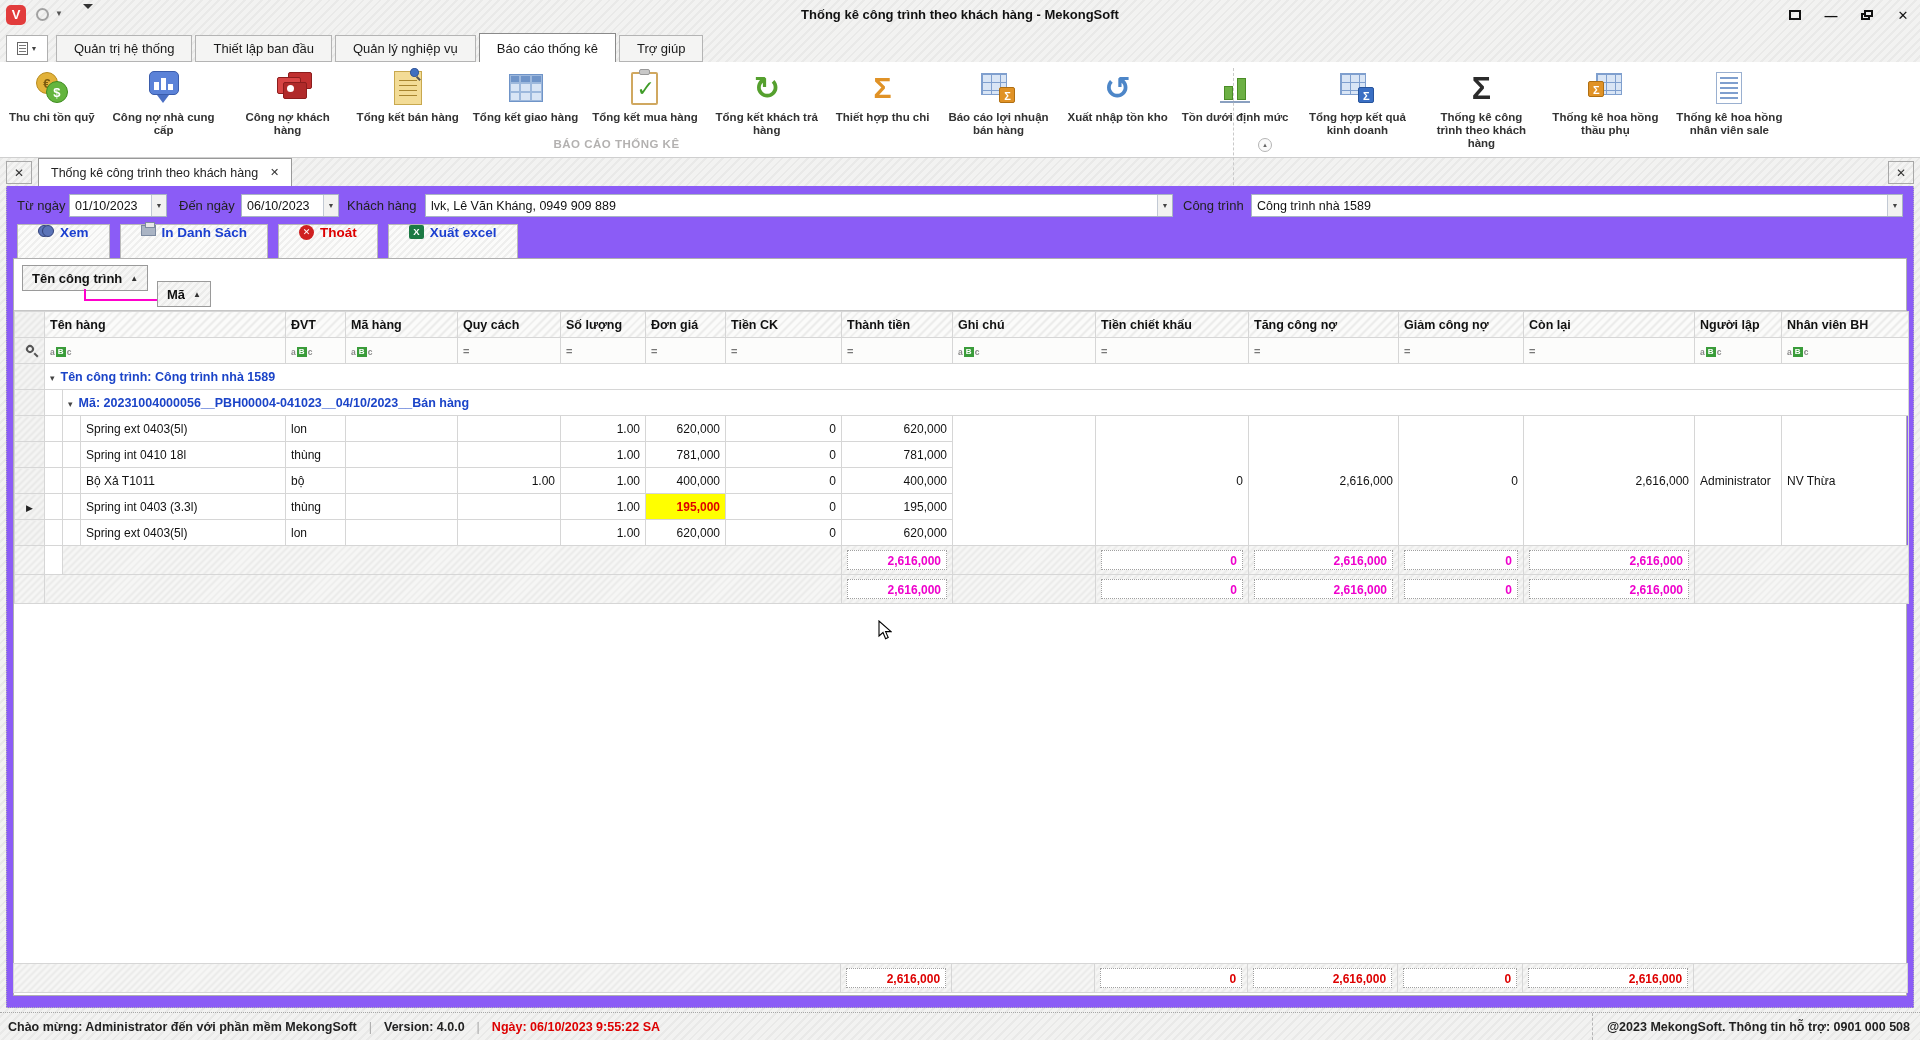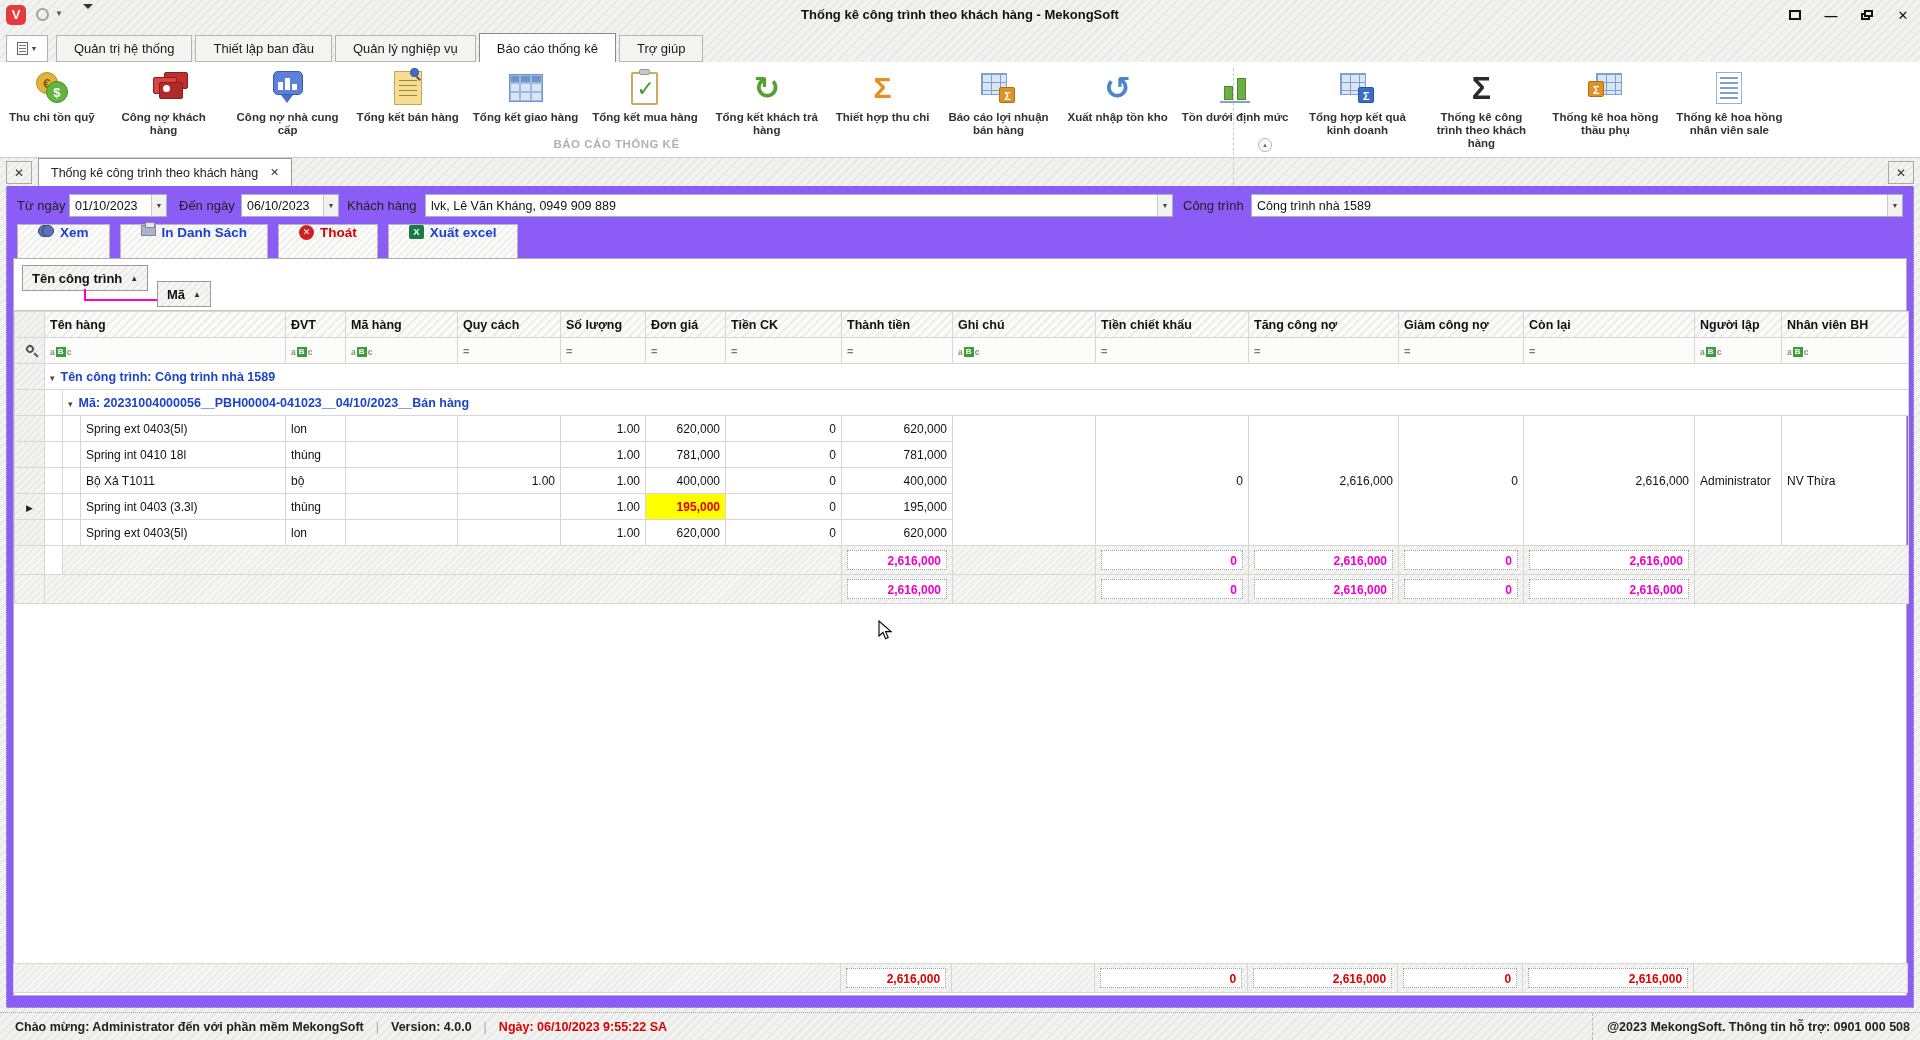--- a/index.html
+++ b/index.html
@@ -163,21 +163,21 @@
   .fbox { display:block; height:20px; line-height:20px; margin:4px 0; border:1px dotted #a0a0a0; background:#fff;
     text-align:right; padding:0 5px; font-weight:bold; font-size:12px; }
   .mag { color:#ee00cc; }
   .red { color:#dd0000; }
   #bottom-total { position:absolute; left:-1px; bottom:2px; }
 
   
   #statusbar { position:absolute; left:0; top:1012px; width:1920px; height:28px; border-top:1px dotted #a8a8a8;
     display:flex; align-items:center; font-size:12.5px; font-weight:bold; color:#222; }
   #statusbar .sep { color:#a9a9a9; margin:0 12px; font-weight:normal; }
-  #sb-left { display:flex; align-items:flex-start; padding-left:15px; }
+  #sb-left { display:flex; align-items:flex-start; padding-left:8px; }
   #sb-date { color:#dd0000; }
   #sb-right { margin-left:auto; border-left:1px dashed #b5b5b5; height:100%; display:flex; align-items:center; padding:0 10px 0 14px; }
 
   
   #cursor { position:absolute; left:878px; top:620px; z-index:99; }
 </style>
 </head>
 <body>
 
 <div id="titlebar">
@@ -226,41 +226,41 @@
       <div class="rb-ico">
           <div class="ico-coins">
         <span class="c1">€</span>
         <span class="c2">$</span>
           </div>
         </div>
       <div class="lbl">Thu chi tồn quỹ</div>
     </div>
     <div class="rb-item">
       <div class="rb-ico">
-          <div class="ico-cards">
-            <i class="b1"></i>
-            <i class="b2"></i>
-            <i class="b3"></i>
-            <span class="dot"></span>
-          </div>
-        </div>
-      <div class="lbl">Công nợ khách hàng</div>
-    </div>
-    <div class="rb-item">
-      <div class="rb-ico">
           <div class="ico-pin-factory">
         <div class="sq">
               <i style="height:8px"></i>
               <i style="height:12px"></i>
               <i style="height:6px"></i>
             </div>
             <div class="tail"></div>
           </div>
         </div>
       <div class="lbl">Công nợ nhà cung cấp</div>
+    </div>
+    <div class="rb-item">
+      <div class="rb-ico">
+          <div class="ico-cards">
+            <i class="b1"></i>
+            <i class="b2"></i>
+            <i class="b3"></i>
+            <span class="dot"></span>
+          </div>
+        </div>
+      <div class="lbl">Công nợ khách hàng</div>
     </div>
     <div class="rb-item">
       <div class="rb-ico">
           <div class="ico-note">
             <span class="pin"></span>
             <i></i>
             <i></i>
             <i></i>
             <i></i>
           </div>

